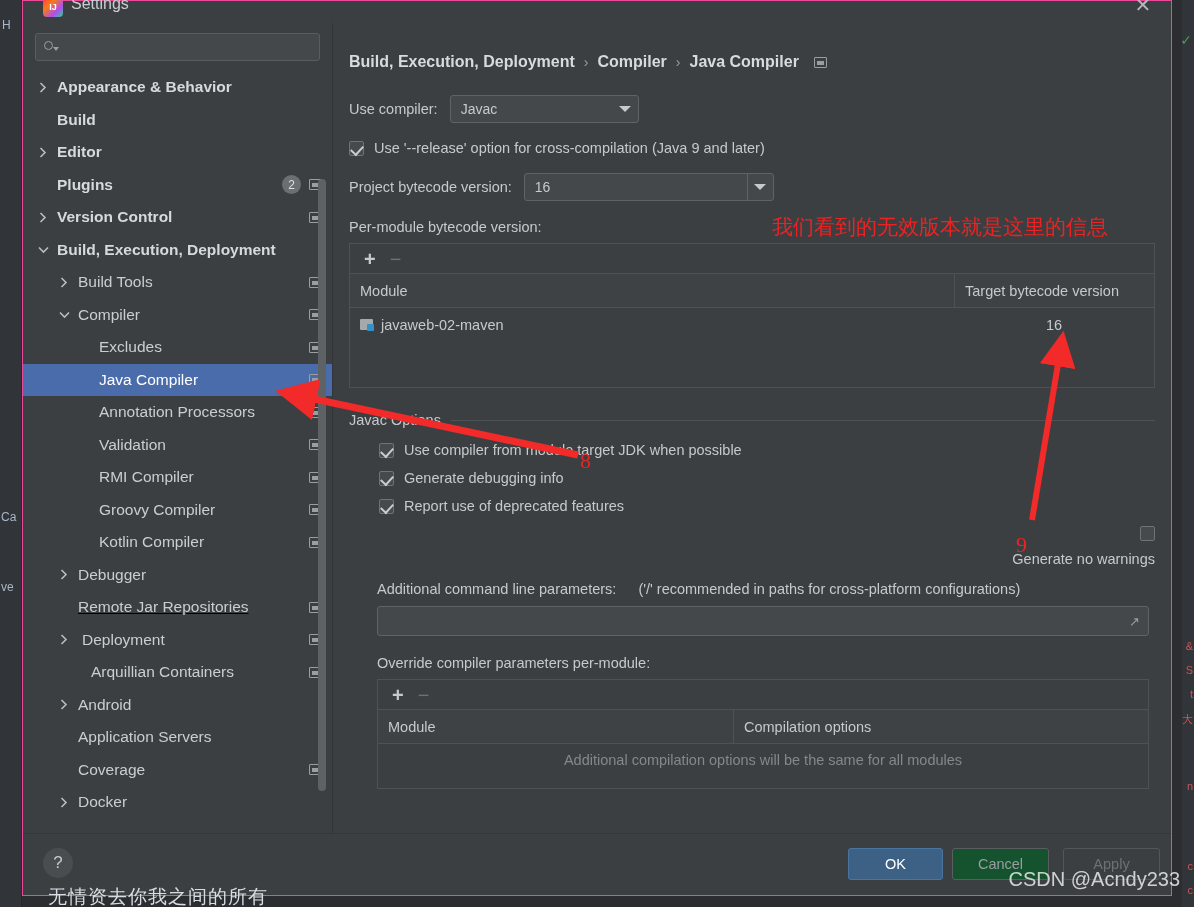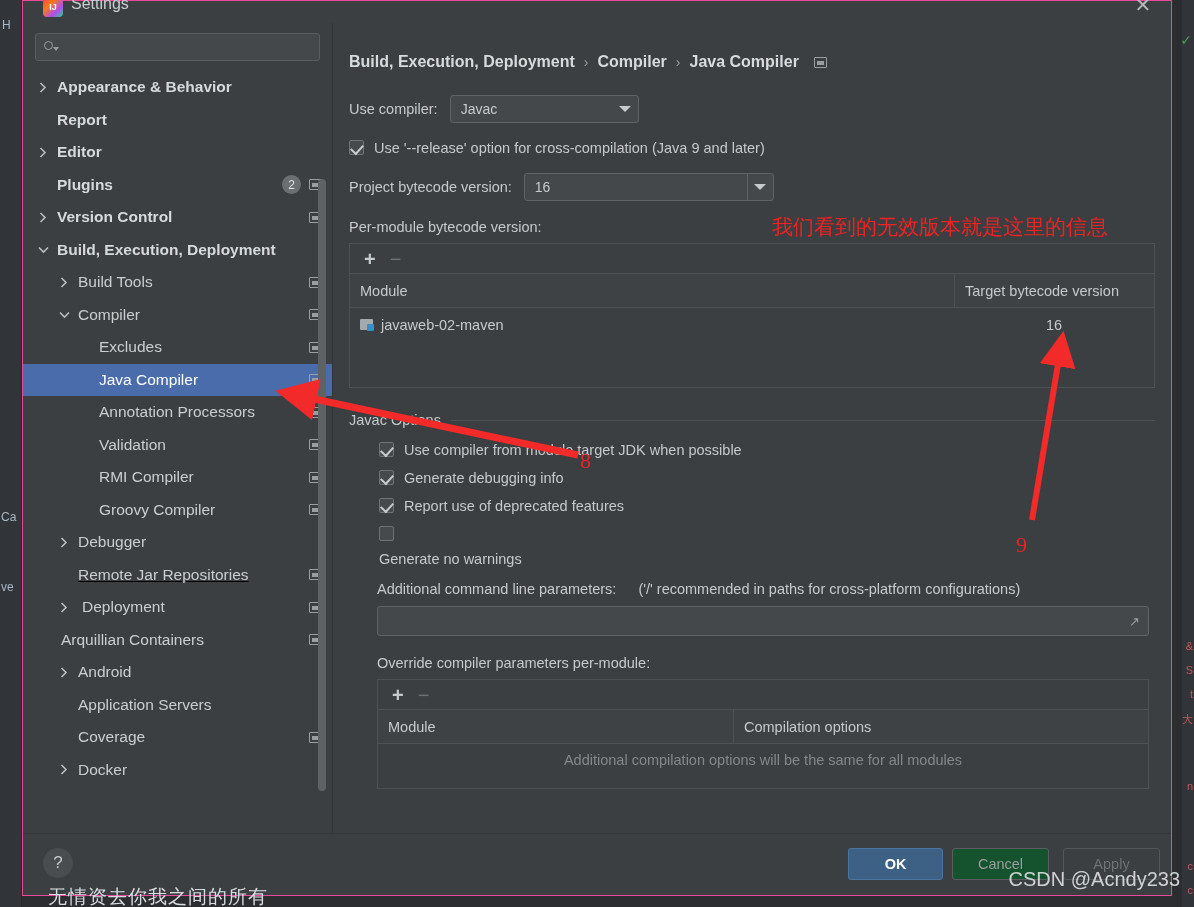--- a/index.html
+++ b/index.html
@@ -99,21 +99,21 @@
     display:flex;align-items:center;justify-content:center;
   }
   .caret{ width:0;height:0;border-left:6px solid transparent;border-right:6px solid transparent;border-top:6px solid #c5cace;}
   .combo.split .arrowbox{ border-left:1px solid #5f6366; }
 
   .cb{ width:15px;height:15px;border:1px solid #6f7376; border-radius:2px; background:#474a4c; position:relative; flex:0 0 15px;}
   .cb.on::after{
     content:""; position:absolute; left:3px; top:1px; width:6px;height:10px;
     border:solid #c8cdd2; border-width:0 2px 2px 0; transform:rotate(42deg);
   }
-  .cbrow{ display:flex; align-items:flex-start; gap:10px; }
+  .cbrow{ display:flex; align-items:flex-end; gap:10px; }
   .cbtxt{ font-size:14.5px; color:#c5cace; }
 
   .table-box{ border:1px solid #4e5254; background:#3c3f41; }
   .table-toolbar{ height:30px; display:flex; align-items:center; gap:14px; padding-left:14px; border-bottom:1px solid #4e5254;}
   .tb-plus{ color:#c5cace; font-size:20px; line-height:1; cursor:pointer; font-weight:bold;}
   .tb-minus{ color:#6d7174; font-size:20px; line-height:1;}
   .thead{ display:flex; height:34px; align-items:center; border-bottom:1px solid #4e5254; background:#3f4244;}
   .th{ font-size:14.5px; color:#c5cace; padding:0 10px; }
   .tr{ display:flex; height:34px; align-items:center;}
   .td{ font-size:14.5px; color:#c5cace; padding:0 10px; display:flex; align-items:center; gap:7px;}
@@ -138,21 +138,21 @@
   .help{
     position:absolute; left:20px; top:14px; width:30px;height:30px;border-radius:50%;
     background:#4a4d4f; color:#c5cace; display:flex;align-items:center;justify-content:center;
     font-size:17px; cursor:pointer;
   }
   .btn{
     position:absolute; top:14px; height:32px; border-radius:3px;
     display:flex;align-items:center;justify-content:center;
     font-size:14.5px; cursor:pointer;
   }
-  .btn.ok{ right:228px; width:95px; background:#3d6185; color:#ffffff; border:1px solid #4a74a0;font-weight:bold;}
+  .btn.ok{ right:228px; width:95px; background:#3d6185; color:#ffffff; border:1px solid #4a74a0;}
   .btn.cancel{ right:122px; width:97px; background:#14532d; color:#9a9ea1; border:1px solid #5a5d5f;}
   .btn.apply{ right:11px; width:97px; background:#43464800; color:#6d7174; border:1px solid #545759;}
 
   
   .anno{ position:absolute; pointer-events:none; }
   .cn-note{
     position:absolute; left:772px; top:213px; font-size:21px; color:#ee2222;
     font-family:"DejaVu Sans", sans-serif; white-space:nowrap; font-weight:500;
   }
   .num{ position:absolute; color:#ee2222; font-size:22px; font-family:"Liberation Serif",serif;}
@@ -209,21 +209,21 @@
               <span class="tw">
                 <svg width="8" height="11" viewBox="0 0 8 11">
                   <path d="M1.5 1 L6 5.5 L1.5 10" fill="none" stroke="#b9bdc0" stroke-width="1.6"></path>
                 </svg>
               </span>
               <span class="tl bold" style="margin-left: 6px;">Appearance &amp; Behavior</span>
               <span class="right-ico"></span>
             </div>
             <div class="tree-row" style="padding-left: 12px;">
               <span class="tw"></span>
-              <span class="tl bold" style="margin-left: 6px;">Report</span>
+              <span class="tl bold" style="margin-left: 6px;">Build</span>
               <span class="right-ico"></span>
             </div>
             <div class="tree-row" style="padding-left: 12px;">
               <span class="tw">
                 <svg width="8" height="11" viewBox="0 0 8 11">
                   <path d="M1.5 1 L6 5.5 L1.5 10" fill="none" stroke="#b9bdc0" stroke-width="1.6"></path>
                 </svg>
               </span>
               <span class="tl bold" style="margin-left: 6px;">Editor</span>
               <span class="right-ico"></span>
@@ -313,20 +313,27 @@
                 <span class="copy-ico"></span>
               </span>
             </div>
             <div class="tree-row" style="padding-left: 54px;">
               <span class="tw"></span>
               <span class="tl" style="margin-left: 6px;">Groovy Compiler</span>
               <span class="right-ico">
                 <span class="copy-ico"></span>
               </span>
             </div>
+            <div class="tree-row" style="padding-left: 54px;">
+              <span class="tw"></span>
+              <span class="tl" style="margin-left: 6px;">Kotlin Compiler</span>
+              <span class="right-ico">
+                <span class="copy-ico"></span>
+              </span>
+            </div>
             <div class="tree-row" style="padding-left: 33px;">
               <span class="tw">
                 <svg width="8" height="11" viewBox="0 0 8 11">
                   <path d="M1.5 1 L6 5.5 L1.5 10" fill="none" stroke="#b9bdc0" stroke-width="1.6"></path>
                 </svg>
               </span>
               <span class="tl" style="margin-left: 6px;">Debugger</span>
               <span class="right-ico"></span>
             </div>
             <div class="tree-row" style="padding-left: 33px; text-decoration: underline;">
@@ -340,21 +347,21 @@
               <span class="tw">
                 <svg width="8" height="11" viewBox="0 0 8 11">
                   <path d="M1.5 1 L6 5.5 L1.5 10" fill="none" stroke="#b9bdc0" stroke-width="1.6"></path>
                 </svg>
               </span>
               <span class="tl" style="margin-left: 10px;">Deployment</span>
               <span class="right-ico">
                 <span class="copy-ico"></span>
               </span>
             </div>
-            <div class="tree-row" style="padding-left: 16px;">
+            <div class="tree-row" style="padding-left: 46px;">
               <span class="tw"></span>
               <span class="tl" style="margin-left: 6px;">Arquillian Containers</span>
               <span class="right-ico">
                 <span class="copy-ico"></span>
               </span>
             </div>
             <div class="tree-row" style="padding-left: 33px;">
               <span class="tw">
                 <svg width="8" height="11" viewBox="0 0 8 11">
                   <path d="M1.5 1 L6 5.5 L1.5 10" fill="none" stroke="#b9bdc0" stroke-width="1.6"></path>

